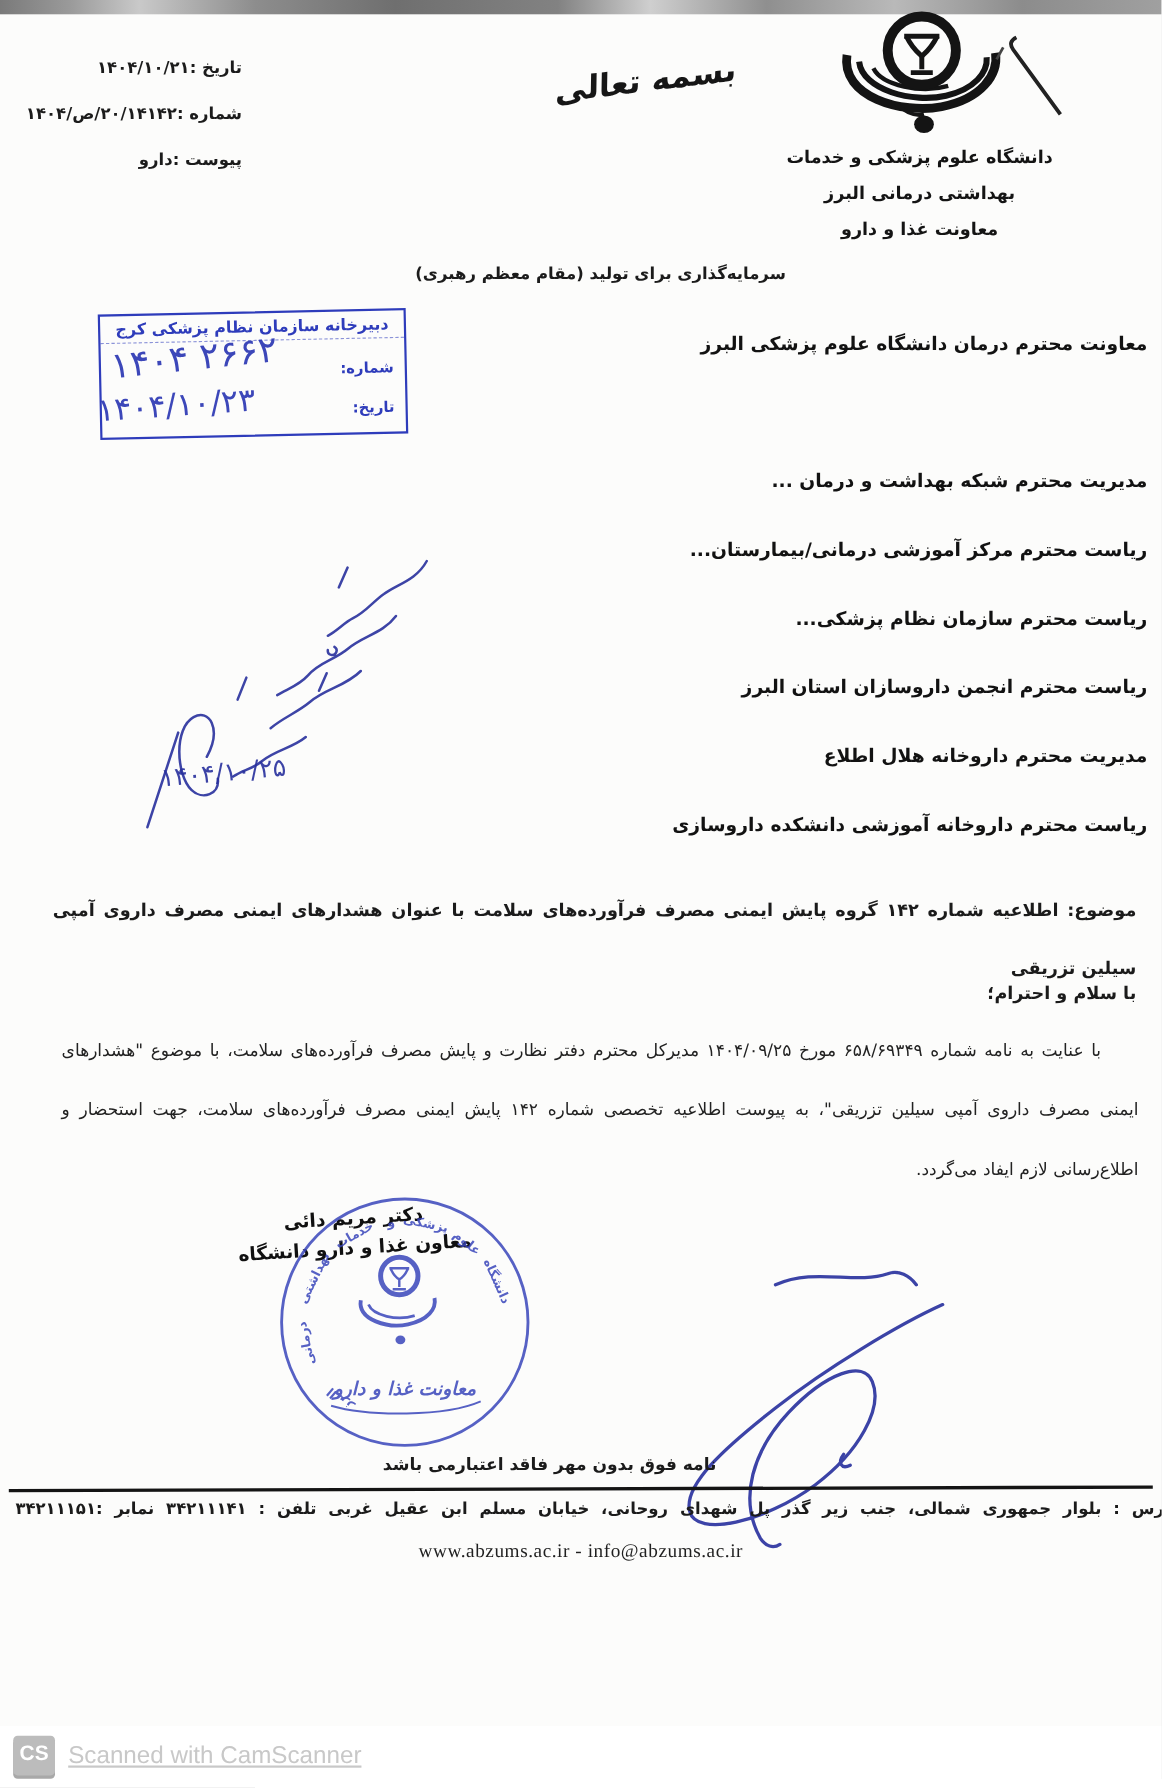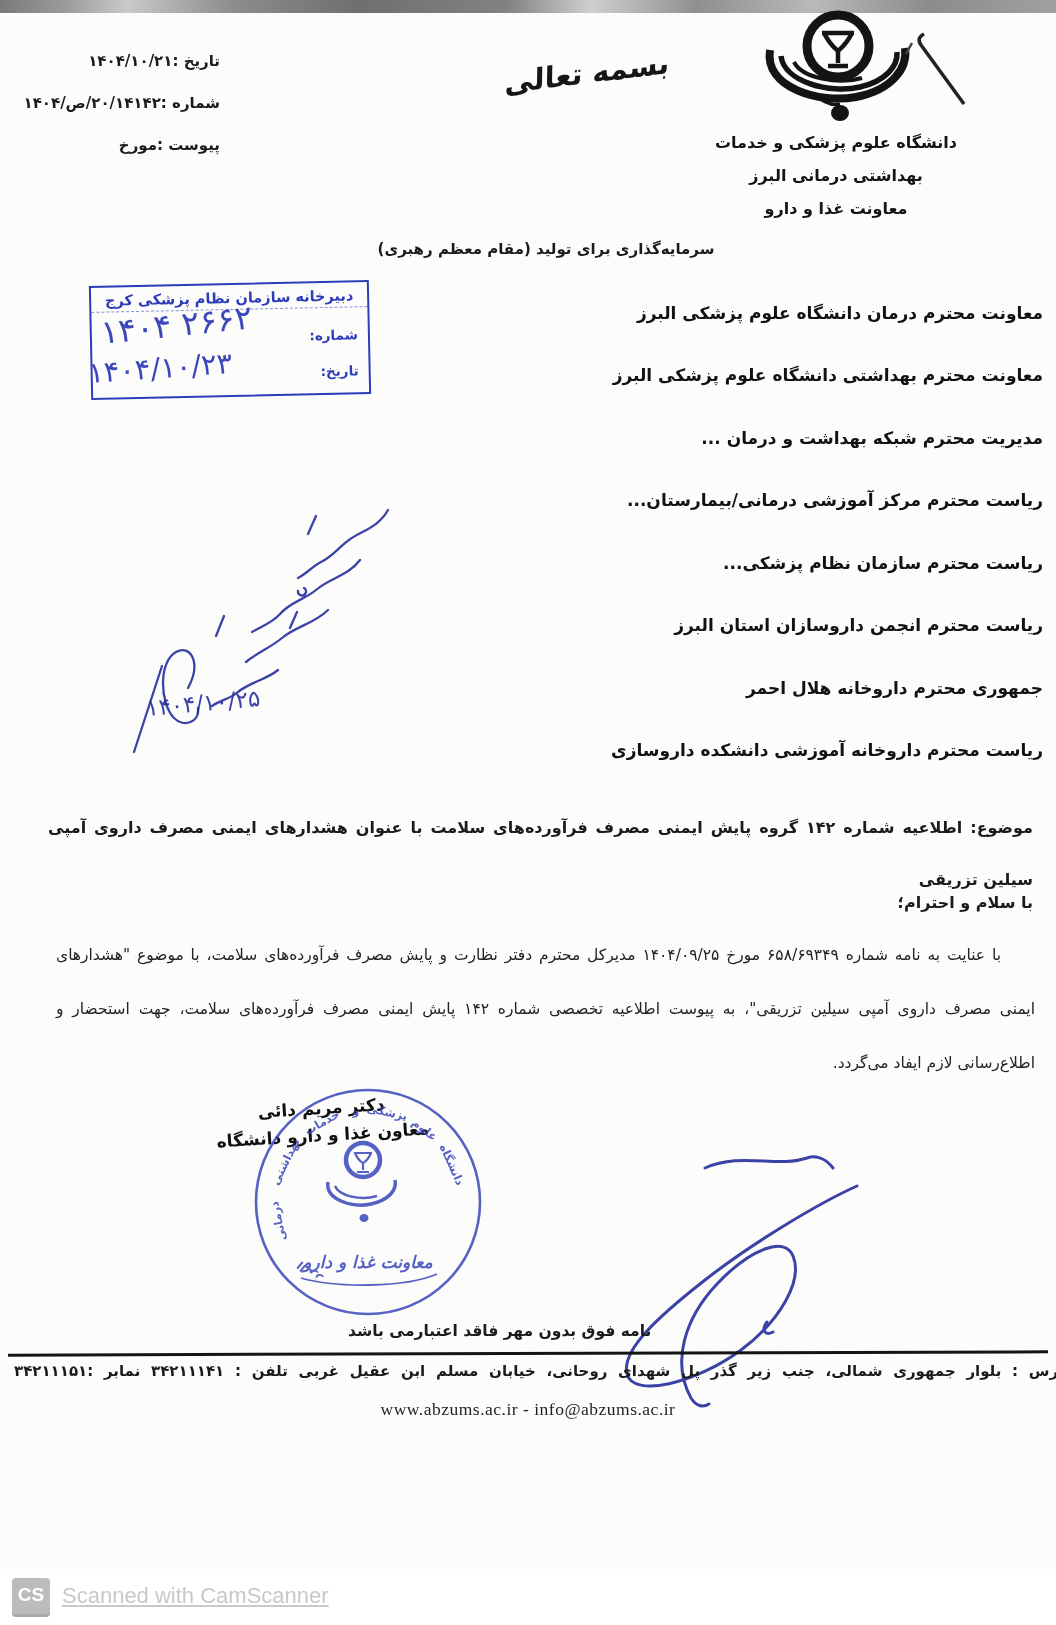--- a/index.html
+++ b/index.html
@@ -81,21 +81,21 @@
 
 <div id="page">
 
   <div id="top-edge" class="abs"></div>
   <div id="right-shadow" class="abs"></div>
   <div id="right-smudge" class="abs"></div>
 
   <div id="meta" class="abs rtl b">
     <div class="row"><span>تاریخ :</span><span class="val">۱۴۰۴/۱۰/۲۱</span></div>
     <div class="row"><span>شماره :</span><span class="val">۲۰/۱۴۱۴۲/ص/۱۴۰۴</span></div>
-    <div class="row"><span>پیوست :</span><span class="val">مورخ</span></div>
+    <div class="row"><span>پیوست :</span><span class="val">دارو</span></div>
   </div>
 
   <div id="besmele" class="abs rtl">بسمه تعالی</div>
 
   <svg class="abs" style="left:756px;top:8px" width="164" height="120" viewBox="0 0 164 120">
     <g stroke="#141414" fill="none">
       <path d="M 14 42 C 8 80 64 96 100 89 C 136 82 152 60 149 40" stroke-width="8"></path>
       <path d="M 25 48 C 28 74 74 86 104 79 C 130 73 142 58 141 44" stroke-width="5.5"></path>
       <path d="M 38 54 C 46 70 82 77 106 70" stroke-width="4"></path>
       <path d="M 58 86 C 68 95 76 98 84 96" stroke-width="3.5"></path>
@@ -125,26 +125,25 @@
 
   <div id="regbox" class="abs rtl">
     <div class="title">دبیرخانه سازمان نظام پزشکی کرج</div>
     <div class="lbl" style="top:44px">شماره:</div>
     <div class="lbl" style="top:80px">تاریخ:</div>
   </div>
   <div id="reg-hand-num" class="abs">۱۴۰۴ ۲۶۶۲</div>
   <div id="reg-hand-date" class="abs">۱۴۰۴/۱۰/۲۳</div>
 
   <div class="abs recip rtl" style="top:303px">معاونت محترم درمان دانشگاه علوم پزشکی البرز</div>
-  <div class="abs recip rtl" style="top:365px">معاونت محترم بهداشتی دانشگاه علوم پزشکی البرز</div>
   <div class="abs recip rtl" style="top:428px">مدیریت محترم شبکه بهداشت و درمان ...</div>
   <div class="abs recip rtl" style="top:490px">ریاست محترم مرکز آموزشی درمانی/بیمارستان...</div>
   <div class="abs recip rtl" style="top:553px">ریاست محترم سازمان نظام پزشکی...</div>
   <div class="abs recip rtl" style="top:615px">ریاست محترم انجمن داروسازان استان البرز</div>
-  <div class="abs recip rtl" style="top:678px">جمهوری محترم داروخانه هلال احمر</div>
+  <div class="abs recip rtl" style="top:678px">مدیریت محترم داروخانه هلال اطلاع</div>
   <div class="abs recip rtl" style="top:740px">ریاست محترم داروخانه آموزشی دانشکده داروسازی</div>
 
   <svg class="abs" style="left:88px;top:478px" width="344" height="284" viewBox="0 0 344 284">
     <g stroke="#28309d" stroke-width="2.3" fill="none" stroke-linecap="round" opacity=".9">
       <path d="M 300 32 c -10 18 -27 21 -39 30 c -10 7 -16 16 -28 22 c -8 4 -15 12 -23 16 m 10 -44 l 8 -18"></path>
       <path d="M 272 82 c -12 16 -30 18 -44 30 c -12 10 -26 12 -36 24 c -8 9 -18 12 -28 18 m 52 -44 a 4 4 0 1 1 -6 3"></path>
       <path d="M 240 132 c -14 14 -32 16 -46 28 c -12 10 -24 14 -36 24 m 44 -34 l 7 -16"></path>
       <path d="M 190 192 c -12 10 -28 12 -40 22 c -8 7 -18 8 -26 14"></path>
       <path d="M 100 210 c 14 -26 2 -44 -12 -36 c -18 10 -16 52 -2 66 c 10 10 26 4 24 -10"></path>
       <path d="M 74 188 l -28 86"></path>

